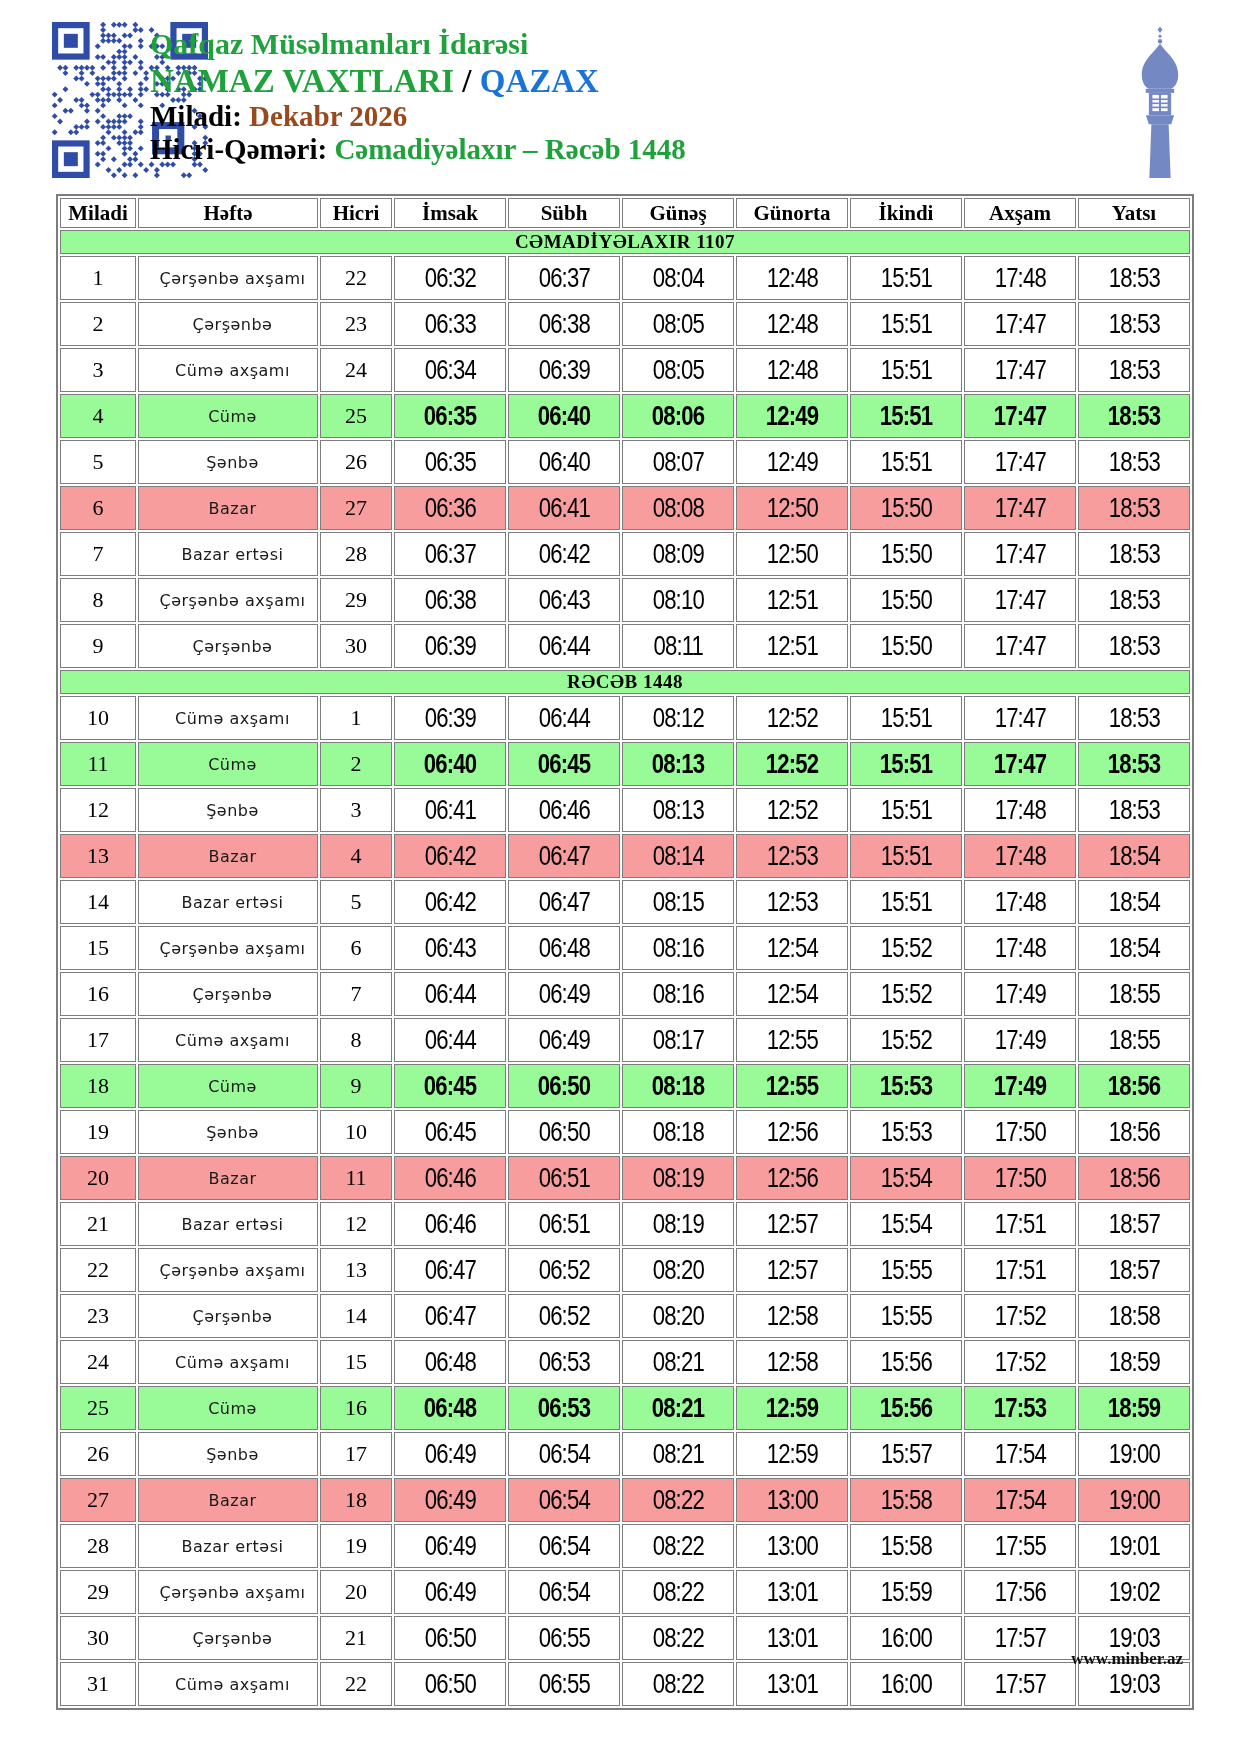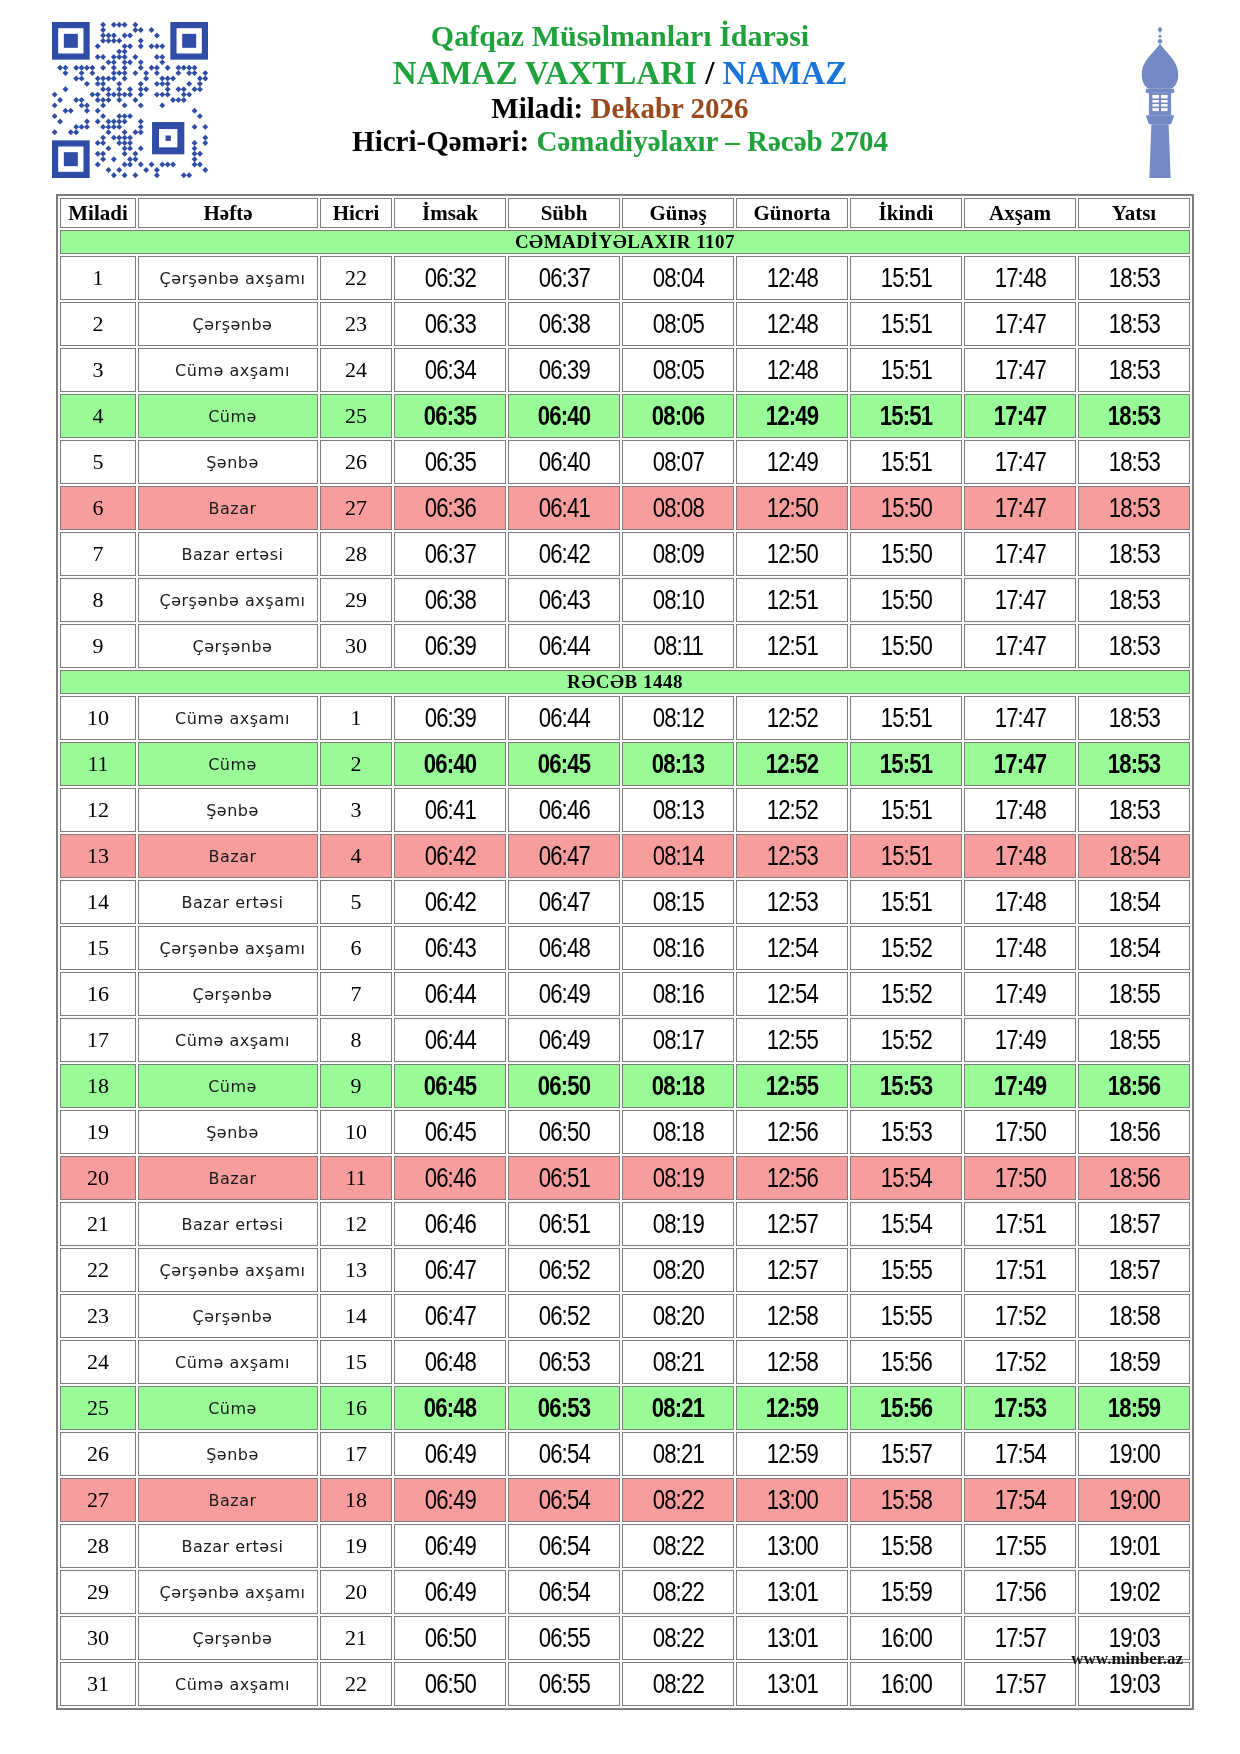--- a/index.html
+++ b/index.html
@@ -4,21 +4,21 @@
 <style>
   html,body{margin:0;padding:0;background:#fff;}
   .page{position:relative;width:1240px;height:1754px;background:#fff;overflow:hidden;
         font-family:"Liberation Serif","DejaVu Serif",serif;color:#000;}
 
   
   .qr{position:absolute;left:50px;top:22px;}
   .qrb{fill:var(--qr_blue);}
   .minaret{position:absolute;right:54px;top:26px;}
   .minb{fill:var(--minaret_blue);}
-  .head-text{position:absolute;left:150px;right:150px;top:18px;text-align:center;}
+  .head-text{position:absolute;left:150px;right:150px;top:26px;text-align:left;}
   .org{font-size:30px;font-weight:bold;color:var(--green);line-height:36px;}
   .title-line{font-size:33px;font-weight:bold;line-height:38px;}
   .t-green{color:var(--green);}
   .t-sep{color:#000;}
   .t-blue{color:var(--blue);}
   .date-line{font-size:29px;font-weight:bold;line-height:33px;color:#000;}
   .v-brown{color:var(--brown);}
   .v-green{color:var(--green);}
 
   
@@ -319,29 +319,29 @@
       <rect x="17" y="75.5" width="16" height="1.6"></rect>
       <rect x="17" y="79.5" width="16" height="1.6"></rect>
     </g>
   </svg>
 
   <div class="head-text">
     <div class="org">Qafqaz Müsəlmanları İdarəsi</div>
     <div class="title-line">
       <span class="t-green">NAMAZ VAXTLARI</span>
       <span class="t-sep">/</span>
-      <span class="t-blue">NAMAZ</span>
+      <span class="t-blue">QAZAX</span>
     </div>
     <div class="date-line">
       <span>Miladi:</span>
       <span class="v-brown">Dekabr 2026</span>
     </div>
     <div class="date-line">
       <span>Hicri-Qəməri:</span>
-      <span class="v-green">Cəmadiyəlaxır – Rəcəb 2704</span>
+      <span class="v-green">Cəmadiyəlaxır – Rəcəb 1448</span>
     </div>
   </div>
 
   <table class="ptable">
     <colgroup id="cols">
         <col style="width: 76px;">
         <col style="width: 180px;">
         <col style="width: 72px;">
         <col style="width: 112px;">
         <col style="width: 112px;">

